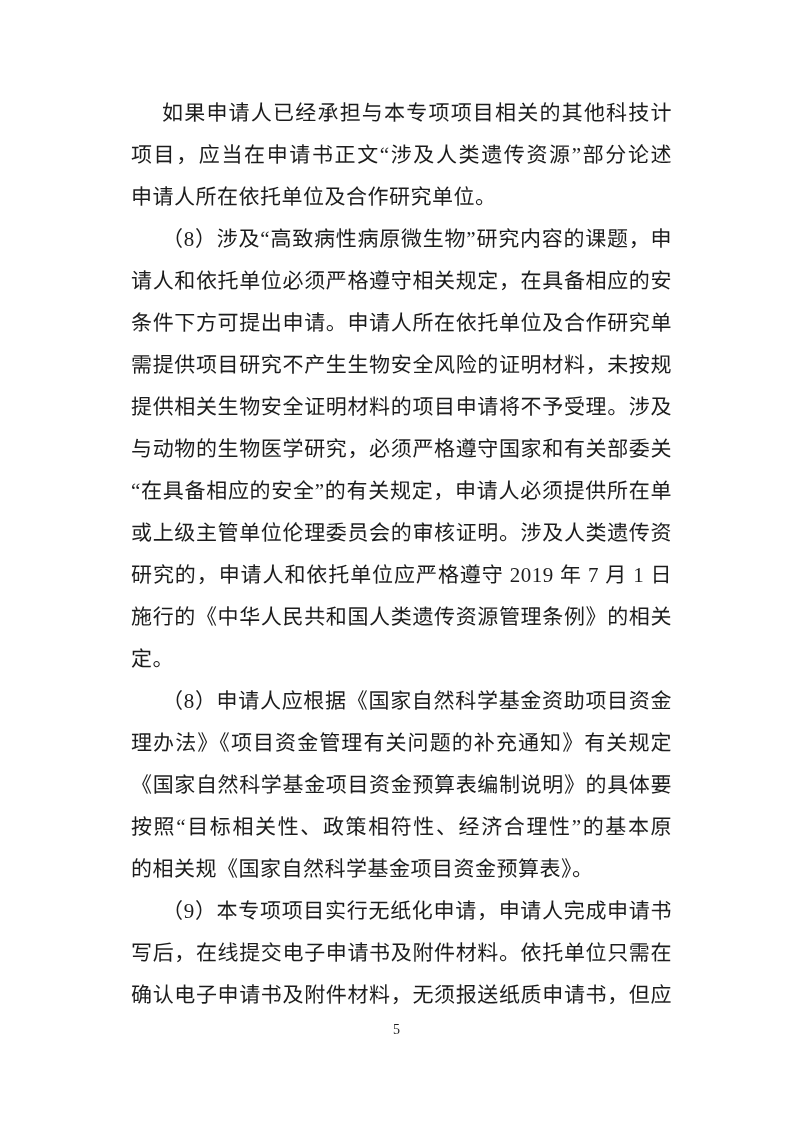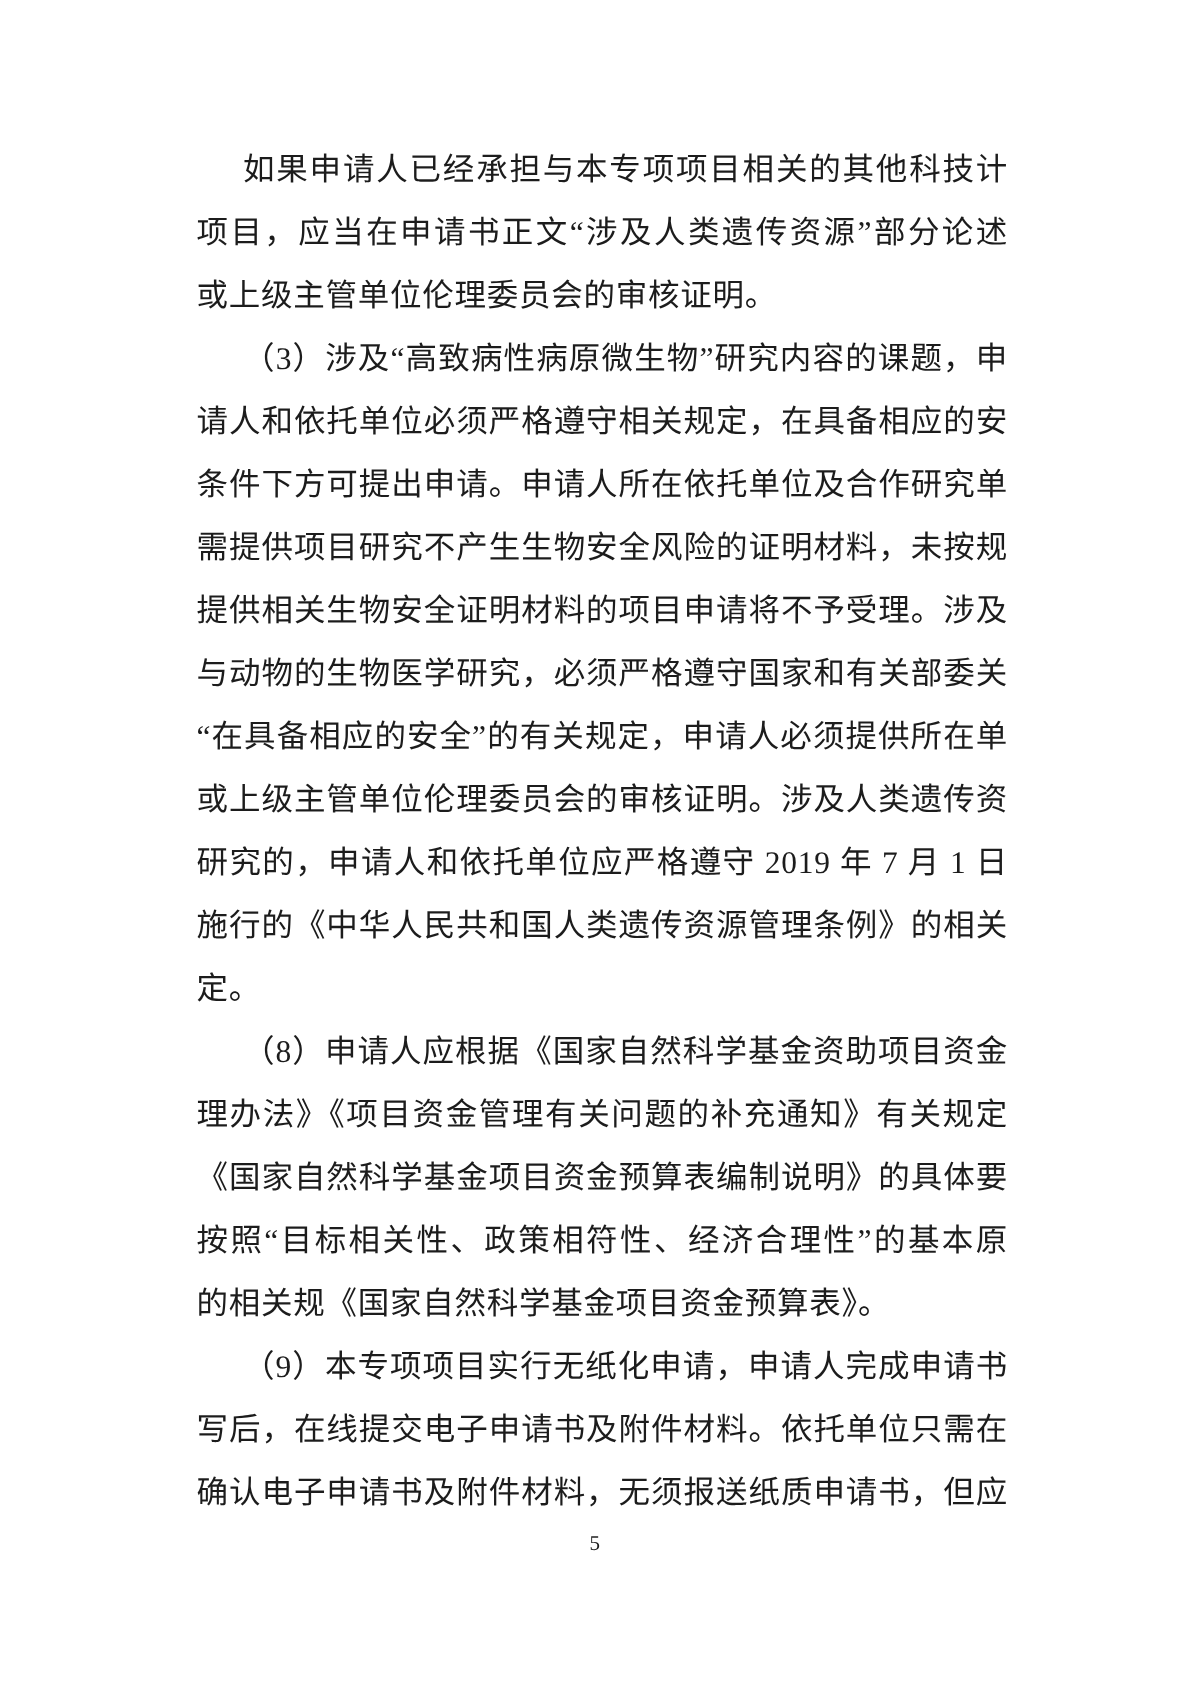--- a/index.html
+++ b/index.html
@@ -53,22 +53,22 @@
     font-family: "Liberation Serif", "DejaVu Serif", serif;
   }
 </style>
 </head>
 <body>
 
 <div class="page">
   <div class="content" id="content">
       <div class="line first fill">如果申请人已经承担与本专项项目相关的其他科技计划</div>
       <div class="line fill">项目，应当在申请书正文“涉及人类遗传资源”部分论述</div>
-      <div class="line">或上级主管单位伦理委员会的审核证明。</div>
-      <div class="line first fill">（3）涉及“高致病性病原微生物”研究内容的课题，申</div>
+      <div class="line">申请人所在依托单位及合作研究单位。</div>
+      <div class="line first fill">（8）涉及“高致病性病原微生物”研究内容的课题，申</div>
       <div class="line fill">请人和依托单位必须严格遵守相关规定，在具备相应的安全</div>
       <div class="line fill">条件下方可提出申请。申请人所在依托单位及合作研究单位</div>
       <div class="line fill">需提供项目研究不产生生物安全风险的证明材料，未按规定</div>
       <div class="line fill">提供相关生物安全证明材料的项目申请将不予受理。涉及人</div>
       <div class="line fill">与动物的生物医学研究，必须严格遵守国家和有关部委关于</div>
       <div class="line fill">“在具备相应的安全”的有关规定，申请人必须提供所在单位</div>
       <div class="line fill">或上级主管单位伦理委员会的审核证明。涉及人类遗传资源</div>
       <div class="line fill">研究的，申请人和依托单位应严格遵守 2019 年 7 月 1 日起</div>
       <div class="line fill">施行的《中华人民共和国人类遗传资源管理条例》的相关规</div>
       <div class="line">定。</div>

